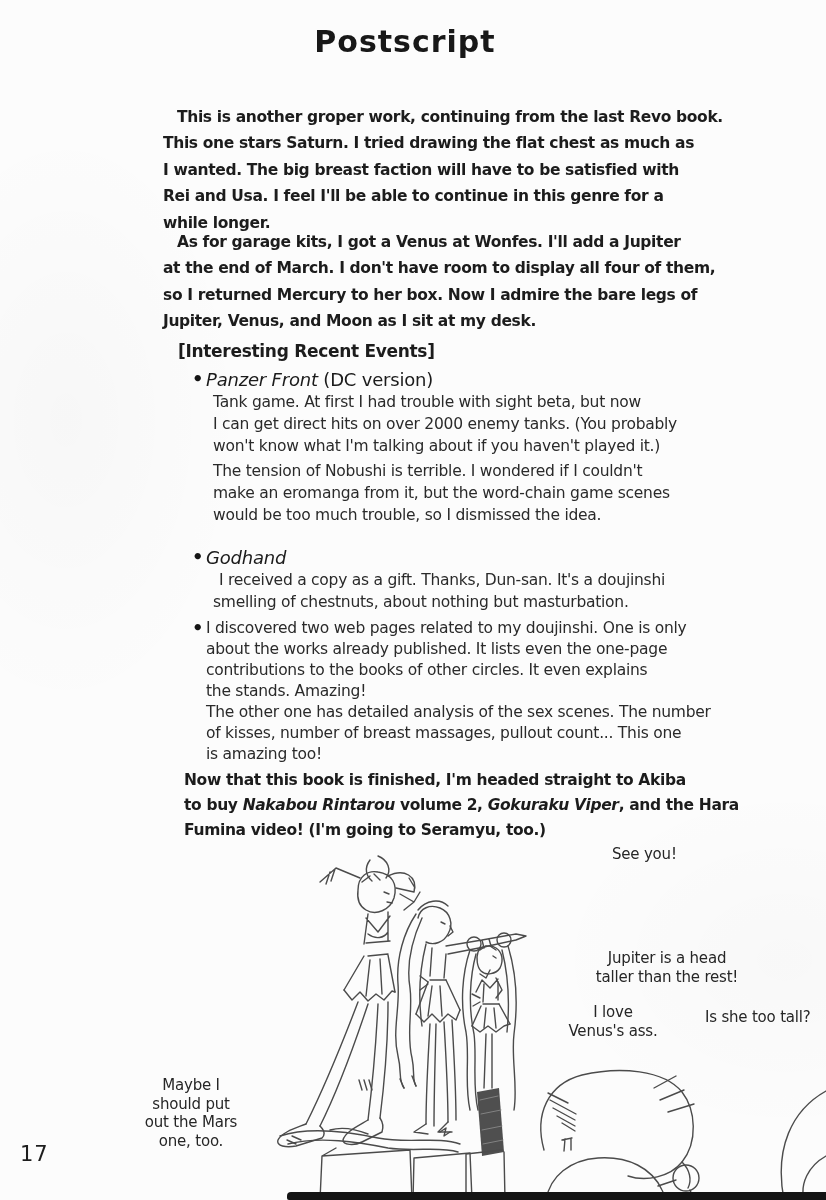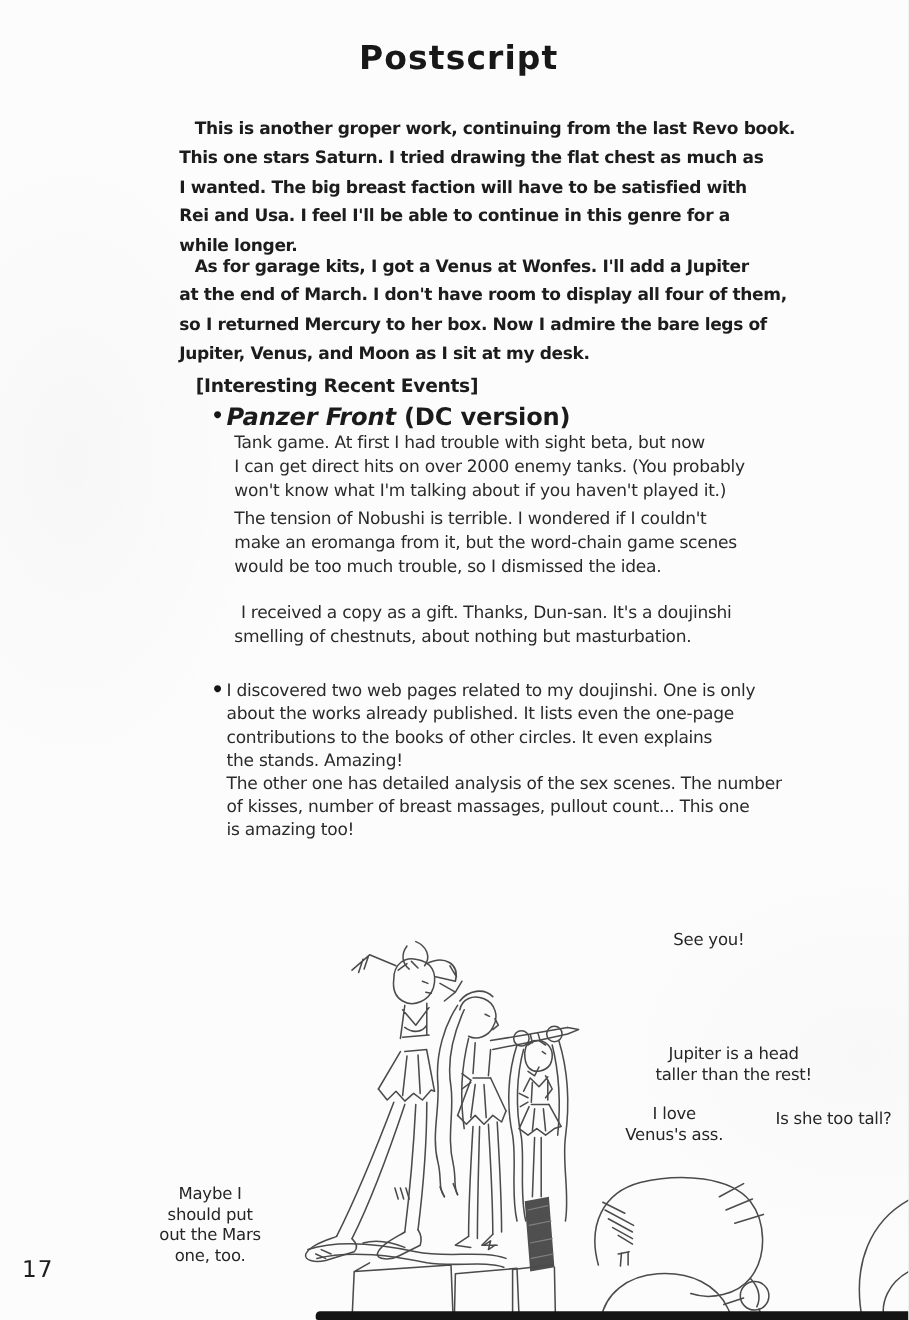--- a/index.html
+++ b/index.html
@@ -5,36 +5,36 @@
   html,body{margin:0;padding:0;background:#e8e8e8;}
   .page{
     position:relative;width:826px;height:1200px;overflow:hidden;
     background:#fcfcfc;
     background-image:
       radial-gradient(ellipse 300px 500px at 8% 35%, rgba(0,0,0,0.02), transparent 60%),
       radial-gradient(ellipse 400px 300px at 95% 80%, rgba(0,0,0,0.015), transparent 60%);
     font-family:"DejaVu Sans",sans-serif;color:#1f1f1f;
   }
   .title{
-    position:absolute;top:24px;left:0;width:810px;margin:12px;
+    position:absolute;top:24px;left:0;width:810px;margin:0;
     text-align:center;font-size:30px;font-weight:bold;letter-spacing:1px;color:#181818;
   }
   .para{
     position:absolute;left:163px;width:640px;margin:0;
     font-size:15.5px;font-weight:bold;letter-spacing:-0.35px;
     line-height:26.4px;white-space:pre-line;color:#1c1c1c;
   }
   .para.indent{text-indent:14px;}
   .heading{
     position:absolute;top:341px;left:178px;margin:0;
     font-size:17px;font-weight:bold;letter-spacing:-0.3px;color:#1c1c1c;
   }
   .bullet{position:absolute;left:206px;width:600px;}
   .btitle{
-    position:relative;font-size:22px;font-weight:bold;line-height:23px;
+    position:relative;font-size:18px;font-weight:normal;line-height:23px;
     letter-spacing:-0.2px;color:#1b1b1b;
   }
   .btitle::before, .bbody.flush::before{
     content:"\2022";position:absolute;left:-14px;top:-1px;
     font-size:18px;font-weight:bold;color:#151515;
   }
   .btitle i{font-style:italic;}
   .bsuffix{font-style:normal;}
   .bbody{
     position:relative;margin-left:7px;font-size:15.5px;font-weight:normal;
@@ -88,34 +88,36 @@
 won't know what I'm talking about if you haven't played it.)</div>
   </div>
 
   <div class="bullet" style="top:460px">
     <div class="bbody">The tension of Nobushi is terrible. I wondered if I couldn't
 make an eromanga from it, but the word-chain game scenes
 would be too much trouble, so I dismissed the idea.</div>
   </div>
 
   <div class="bullet" style="top:546px">
+    <div class="btitle"><i>Godhand</i></div>
     <div class="bbody ind1">I received a copy as a gift. Thanks, Dun-san. It's a doujinshi
 smelling of chestnuts, about nothing but masturbation.</div>
   </div>
 
   <div class="bullet" style="top:618px">
     <div class="bbody flush">I discovered two web pages related to my doujinshi. One is only
 about the works already published. It lists even the one-page
 contributions to the books of other circles. It even explains
 the stands. Amazing!
 The other one has detailed analysis of the sex scenes. The number
 of kisses, number of breast massages, pullout count... This one
 is amazing too!</div>
   </div>
 
+  <p class="closing"><span>Now that this book is finished, I'm headed straight to Akiba</span><br><span>to buy </span><i>Nakabou Rintarou</i><span> volume 2, </span><i>Gokuraku Viper</i><span>, and the Hara</span><br><span>Fumina video! (I'm going to Seramyu, too.)</span></p>
 
   <div class="note" style="left:612px;top:845px">See you!</div>
 
   <div class="note center" style="left:567px;top:949px;width:200px">Jupiter is a head
 taller than the rest!</div>
 
   <div class="note center" style="left:543px;top:1003px;width:140px">I love
 Venus's ass.</div>
 
   <div class="note" style="left:705px;top:1008px">Is she too tall?</div>

